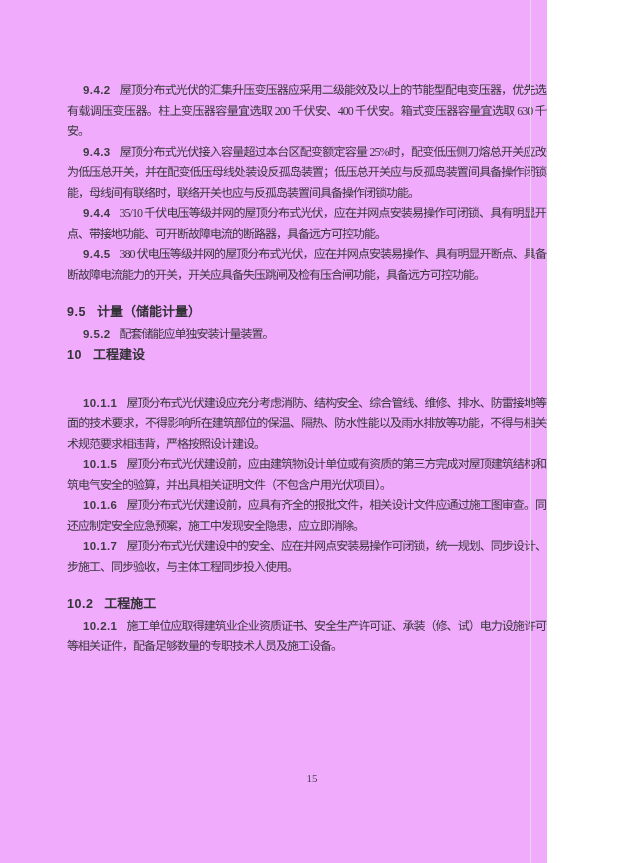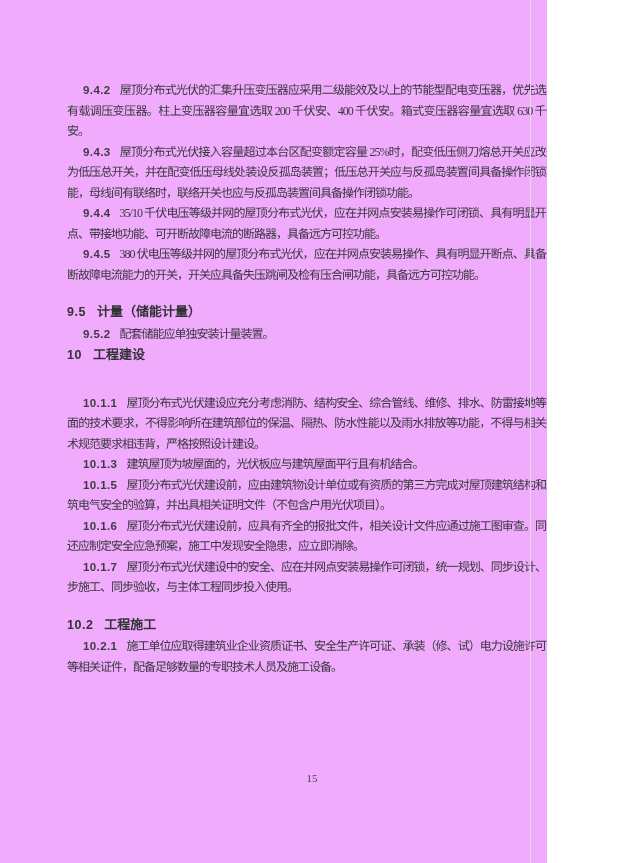--- a/index.html
+++ b/index.html
@@ -79,21 +79,20 @@
 <div class="page">
   <main class="content" id="doc-content">
       <p class="clause"><span class="num">9.4.2</span><span class="txt">屋顶分布式光伏的汇集升压变压器应采用二级能效及以上的节能型配电变压器，优先选用有载调压变压器。柱上变压器容量宜选取 200 千伏安、400 千伏安。箱式变压器容量宜选取 630 千伏安。</span></p>
       <p class="clause"><span class="num">9.4.3</span><span class="txt">屋顶分布式光伏接入容量超过本台区配变额定容量 25%时，配变低压侧刀熔总开关应改造为低压总开关，并在配变低压母线处装设反孤岛装置；低压总开关应与反孤岛装置间具备操作闭锁功能，母线间有联络时，联络开关也应与反孤岛装置间具备操作闭锁功能。</span></p>
       <p class="clause"><span class="num">9.4.4</span><span class="txt">35/10 千伏电压等级并网的屋顶分布式光伏，应在并网点安装易操作可闭锁、具有明显开断点、带接地功能、可开断故障电流的断路器，具备远方可控功能。</span></p>
       <p class="clause"><span class="num">9.4.5</span><span class="txt">380 伏电压等级并网的屋顶分布式光伏，应在并网点安装易操作、具有明显开断点、具备开断故障电流能力的开关，开关应具备失压跳闸及检有压合闸功能，具备远方可控功能。</span></p>
       <h3 class="sec"><span class="num">9.5</span><span class="txt">计量（储能计量）</span></h3>
       <p class="clause"><span class="num">9.5.2</span><span class="txt">配套储能应单独安装计量装置。</span></p>
       <h2 class="chapter"><span class="num">10</span><span class="txt">工程建设</span></h2>
       <p class="clause"><span class="num">10.1.1</span><span class="txt">屋顶分布式光伏建设应充分考虑消防、结构安全、综合管线、维修、排水、防雷接地等方面的技术要求，不得影响所在建筑部位的保温、隔热、防水性能以及雨水排放等功能，不得与相关技术规范要求相违背，严格按照设计建设。</span></p>
-      <p class="clause"><span class="num">10.1.3</span><span class="txt">建筑屋顶为坡屋面的，光伏板应与建筑屋面平行且有机结合。</span></p>
       <p class="clause"><span class="num">10.1.5</span><span class="txt">屋顶分布式光伏建设前，应由建筑物设计单位或有资质的第三方完成对屋顶建筑结构和建筑电气安全的验算，并出具相关证明文件（不包含户用光伏项目）。</span></p>
       <p class="clause"><span class="num">10.1.6</span><span class="txt">屋顶分布式光伏建设前，应具有齐全的报批文件，相关设计文件应通过施工图审查。同时还应制定安全应急预案，施工中发现安全隐患，应立即消除。</span></p>
       <p class="clause"><span class="num">10.1.7</span><span class="txt">屋顶分布式光伏建设中的安全、应在并网点安装易操作可闭锁，统一规划、同步设计、同步施工、同步验收，与主体工程同步投入使用。</span></p>
       <h3 class="sec"><span class="num">10.2</span><span class="txt">工程施工</span></h3>
       <p class="clause"><span class="num">10.2.1</span><span class="txt">施工单位应取得建筑业企业资质证书、安全生产许可证、承装（修、试）电力设施许可证等相关证件，配备足够数量的专职技术人员及施工设备。</span></p>
     </main>
   <div class="page-number">15</div>
   <div class="scan-line"></div>
 </div>
 

